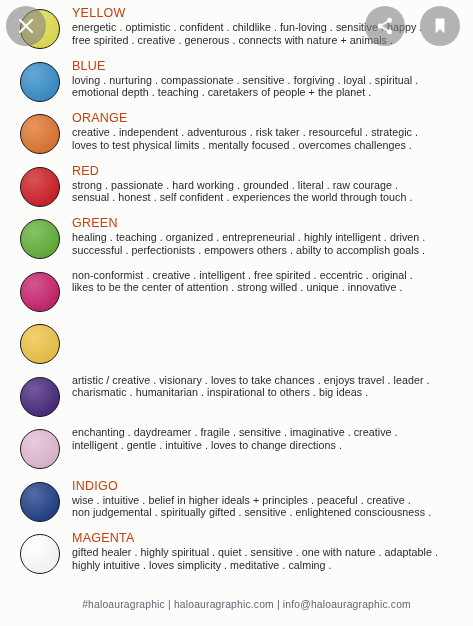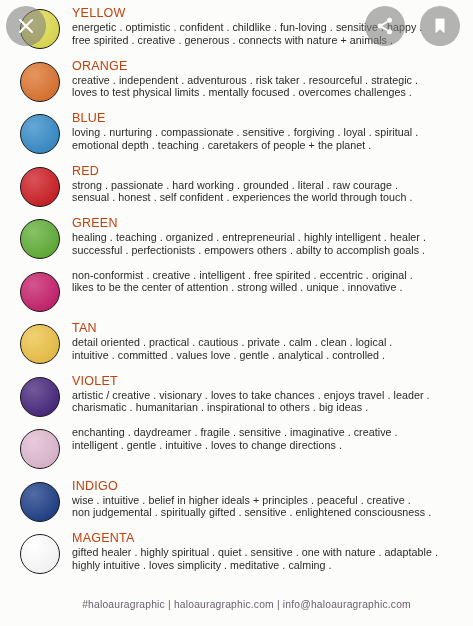--- a/index.html
+++ b/index.html
@@ -109,83 +109,77 @@
           <div class="swatch" style="background: rgb(227, 223, 85);"></div>
         </div>
         <div class="text-cell">
           <div class="aura-name">YELLOW</div>
           <div class="aura-traits">energetic . optimistic . confident . childlike . fun-loving . sensitive . happy .
 free spirited . creative . generous . connects with nature + animals .</div>
         </div>
       </div>
       <div class="aura-row">
         <div class="swatch-cell">
+          <div class="swatch" style="background: rgb(58, 143, 203);"></div>
+        </div>
+        <div class="text-cell">
+          <div class="aura-name">BLUE</div>
+          <div class="aura-traits">loving . nurturing . compassionate . sensitive . forgiving . loyal . spiritual .
+emotional depth . teaching . caretakers of people + the planet .</div>
+        </div>
+      </div>
+      <div class="aura-row">
+        <div class="swatch-cell">
           <div class="swatch" style="background: rgb(223, 119, 51);"></div>
         </div>
         <div class="text-cell">
           <div class="aura-name">ORANGE</div>
           <div class="aura-traits">creative . independent . adventurous . risk taker . resourceful . strategic .
 loves to test physical limits . mentally focused . overcomes challenges .</div>
         </div>
       </div>
       <div class="aura-row">
         <div class="swatch-cell">
-          <div class="swatch" style="background: rgb(58, 143, 203);"></div>
-        </div>
-        <div class="text-cell">
-          <div class="aura-name">BLUE</div>
-          <div class="aura-traits">loving . nurturing . compassionate . sensitive . forgiving . loyal . spiritual .
-emotional depth . teaching . caretakers of people + the planet .</div>
-        </div>
-      </div>
-      <div class="aura-row">
-        <div class="swatch-cell">
           <div class="swatch" style="background: rgb(207, 34, 41);"></div>
         </div>
         <div class="text-cell">
           <div class="aura-name">RED</div>
           <div class="aura-traits">strong . passionate . hard working . grounded . literal . raw courage .
 sensual . honest . self confident . experiences the world through touch .</div>
         </div>
       </div>
       <div class="aura-row">
         <div class="swatch-cell">
           <div class="swatch" style="background: rgb(100, 177, 59);"></div>
         </div>
         <div class="text-cell">
           <div class="aura-name">GREEN</div>
-          <div class="aura-traits">healing . teaching . organized . entrepreneurial . highly intelligent . healer .
+          <div class="aura-traits">healing . teaching . organized . entrepreneurial . highly intelligent . driven .
 successful . perfectionists . empowers others . abilty to accomplish goals .</div>
         </div>
       </div>
       <div class="aura-row">
         <div class="swatch-cell">
           <div class="swatch" style="background: rgb(201, 37, 111);"></div>
         </div>
         <div class="text-cell">
           <div class="aura-traits">non-conformist . creative . intelligent . free spirited . eccentric . original .
 likes to be the center of attention . strong willed . unique . innovative .</div>
         </div>
       </div>
       <div class="aura-row">
         <div class="swatch-cell">
           <div class="swatch" style="background: rgb(238, 196, 74);"></div>
         </div>
-        <div class="text-cell">
-          <div class="aura-name">TAN</div>
-          <div class="aura-traits">detail oriented . practical . cautious . private . calm . clean . logical .
-intuitive . committed . values love . gentle . analytical . controlled .</div>
-        </div>
       </div>
       <div class="aura-row">
         <div class="swatch-cell">
           <div class="swatch" style="background: rgb(75, 43, 127);"></div>
         </div>
         <div class="text-cell">
-          <div class="aura-name">VIOLET</div>
           <div class="aura-traits">artistic / creative . visionary . loves to take chances . enjoys travel . leader .
 charismatic . humanitarian . inspirational to others . big ideas .</div>
         </div>
       </div>
       <div class="aura-row">
         <div class="swatch-cell">
           <div class="swatch" style="background: rgb(226, 188, 211);"></div>
         </div>
         <div class="text-cell">
           <div class="aura-traits">enchanting . daydreamer . fragile . sensitive . imaginative . creative .

